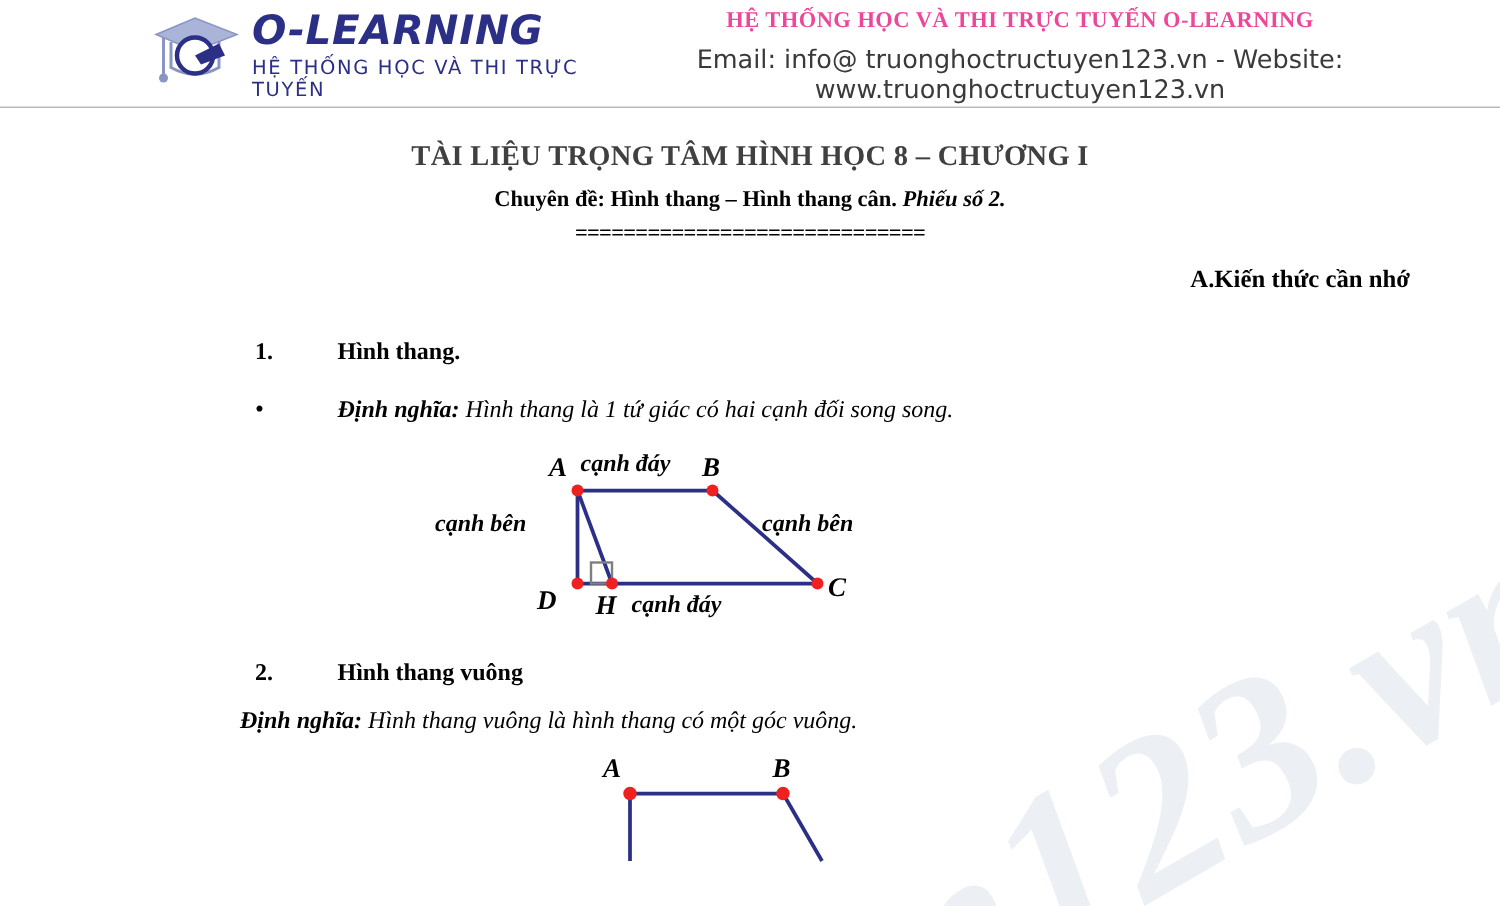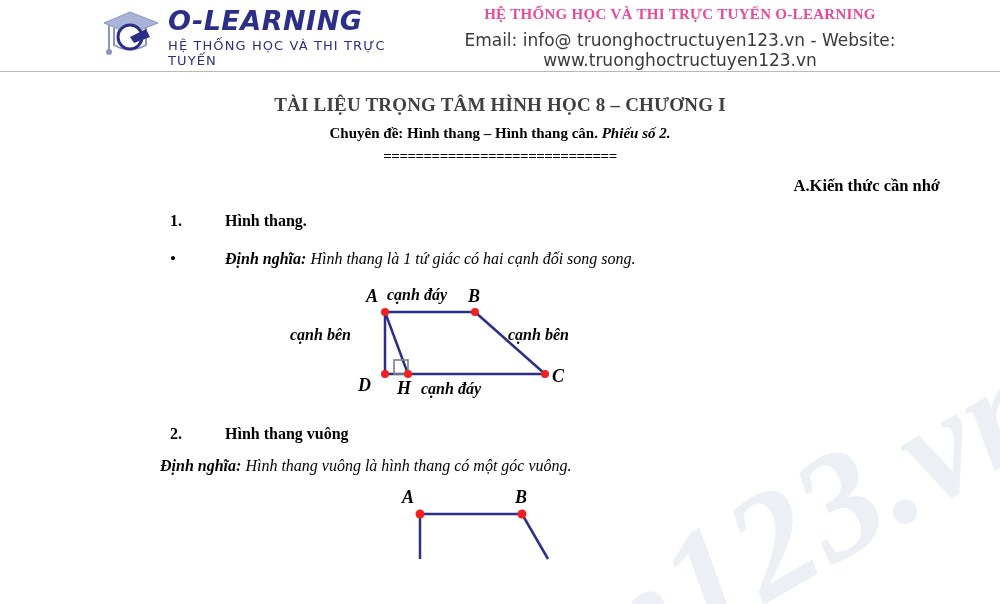--- a/index.html
+++ b/index.html
@@ -139,21 +139,21 @@
     font-weight: 700;
     font-size: 16.5px;
     padding-left: 62px;
     text-align: right;
   }
   .section-a .letter {
     display: inline-block;
     width: 26px;
   }
   .item-num {
-    margin-top: 16px;
+    margin-top: 30px;
     font-weight: 700;
     font-size: 16px;
     padding-left: 110px;
   }
   .item-num .num {
     display: inline-block;
     width: 55px;
   }
   .bullet-line {
     margin-top: 20px;

